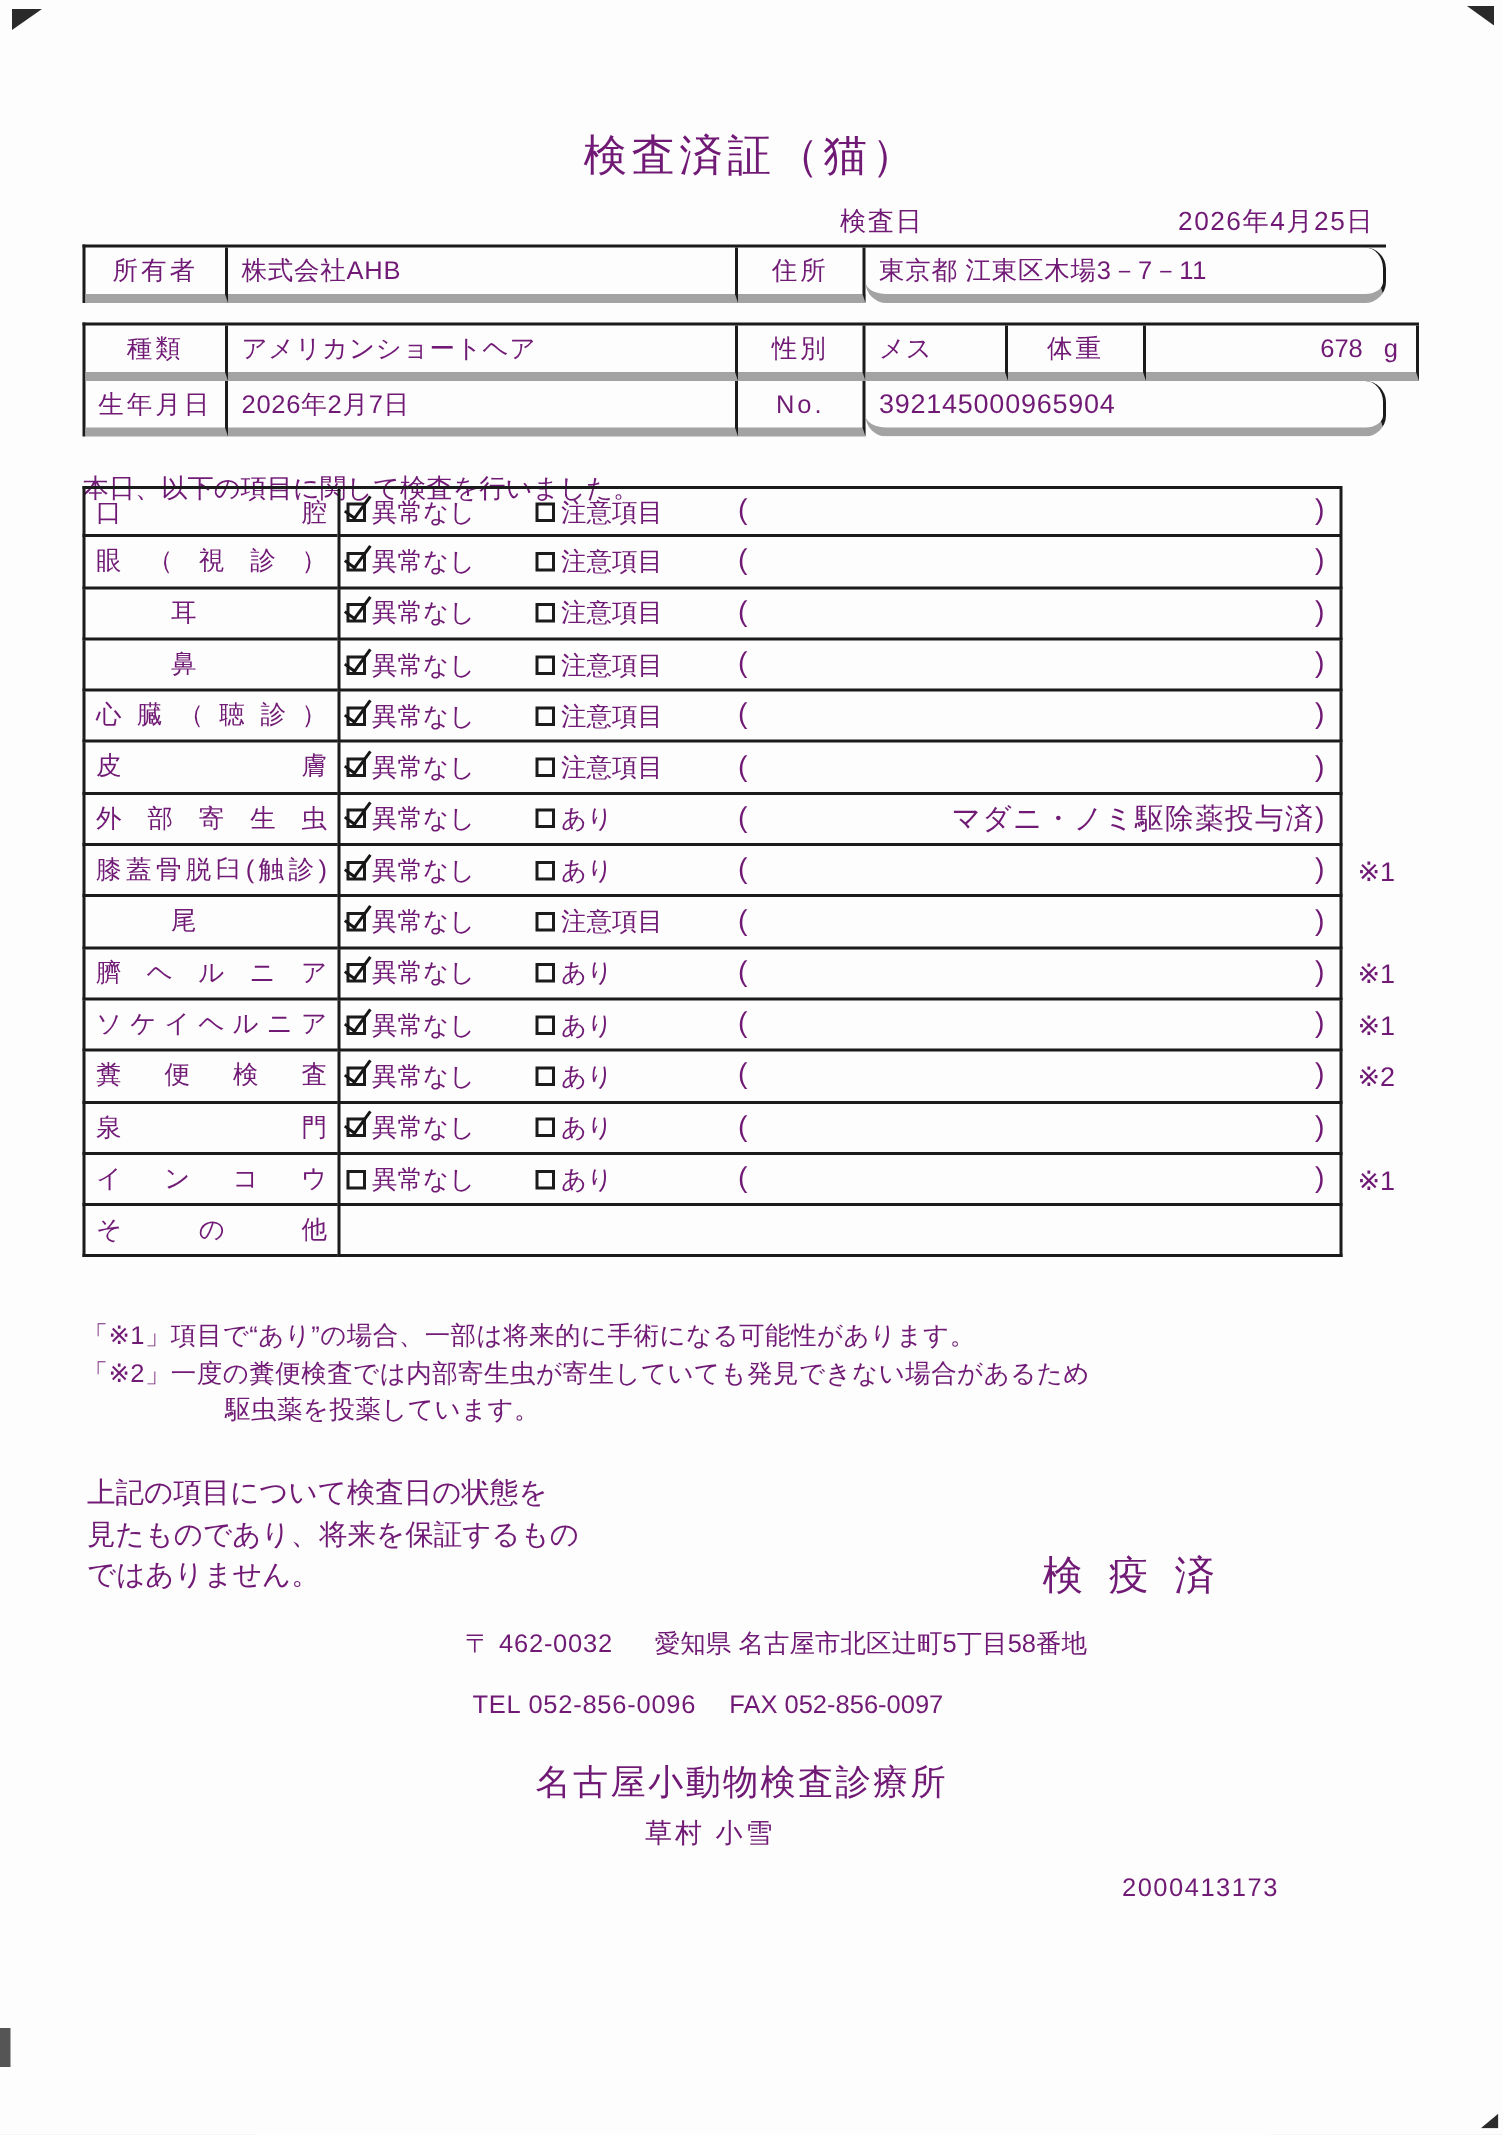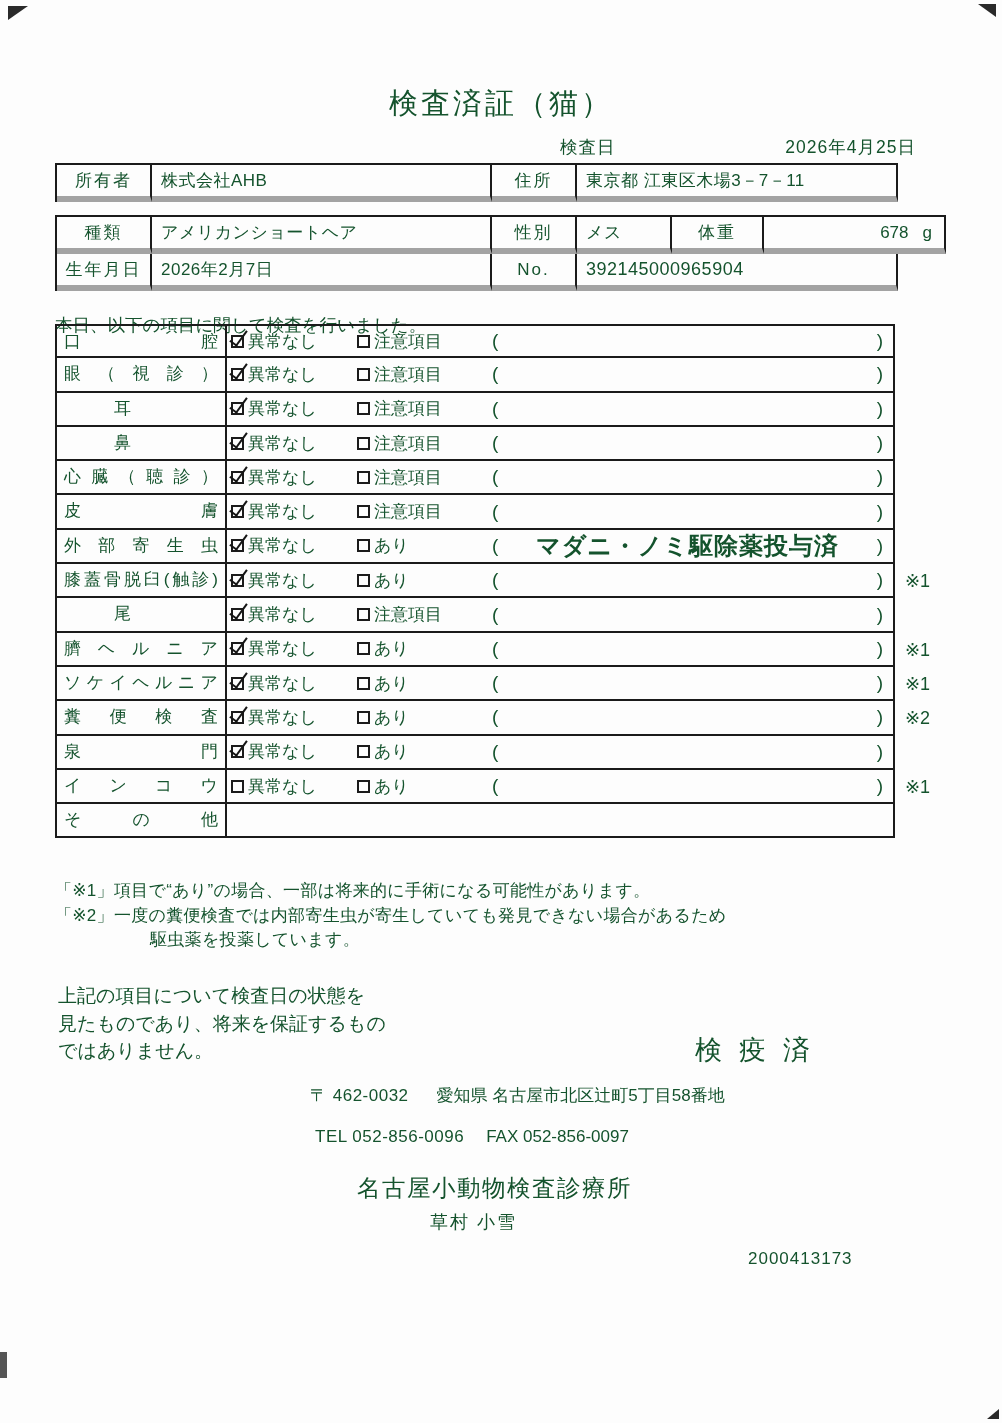--- a/index.html
+++ b/index.html
@@ -1,19 +1,19 @@
 <!DOCTYPE html>
 <html><head>
 <meta charset="utf-8">
 <style>
   * { margin:0; padding:0; box-sizing:border-box; }
   body { background:#e8e8e8; font-family:"Liberation Sans","DejaVu Sans",sans-serif; }
   .page {
     position:relative; width:1002px; height:1423px; margin:0 auto;
-    background:#fdfdfd; color:#14532d; overflow:hidden;
+    background:#fdfdfd; color:#701a75; overflow:hidden;
   }
   
   .artifact { position:absolute; background:#2a2a2a; }
   .a-tl { left:8px; top:6px; width:20px; height:14px; clip-path:polygon(0 0,100% 0,0 100%); }
   .a-tr { right:6px; top:4px; width:18px; height:13px; clip-path:polygon(0 0,100% 0,100% 100%); }
   .a-bl { left:0px; top:1352px; width:7px; height:26px; opacity:.8; }
   .a-br { right:3px; bottom:4px; width:12px; height:10px; clip-path:polygon(100% 0,100% 100%,0 100%); }
 
   .title {
     position:absolute; top:84px; left:0; width:100%;
@@ -30,21 +30,21 @@
   .owner-tbl { top:163px; }
   .pet-tbl { top:215px; }
   .trow { display:flex; }
   .tcell {
     border-right:2px solid #1b1b1b; border-bottom:6px solid #a3a3a3;
     height:37px; display:flex; align-items:center; font-size:17px;
   }
   .tcell.hdr { justify-content:center; letter-spacing:2px; }
   .tcell.val { padding-left:9px; letter-spacing:0.5px; }
   .w95 { width:95px; } .w340 { width:340px; } .w85 { width:85px; }
-  .w347 { width:321px; } .w70 { width:92px; } .w182 { width:182px; }
+  .w347 { width:347px;border-radius:14px; } .w70 { width:92px; } .w182 { width:182px; }
   .weight-cell { justify-content:flex-end; padding-right:12px;padding-left:24px; }
   .weight-cell .unit { margin-left:14px; }
   .no-val { font-size:18px; letter-spacing:1.5px; }
 
   .intro { position:absolute; left:55px; top:313px; font-size:17.5px; }
 
   .exam-table { position:absolute; left:55px; top:324px; }
   .exam-row { display:flex; }
   .ecell { border-left:2px solid #1b1b1b; border-bottom:2px solid #1b1b1b; height:34.3px; }
   .exam-row:first-child .ecell { border-top:2px solid #1b1b1b; }
@@ -65,21 +65,21 @@
     position:relative; width:13px; height:13px; border:2px solid #1b1b1b;
     margin-right:4px; flex:none; background:#fdfdfd;
   }
   .cb.checked::after {
     content:""; position:absolute; left:1px; top:-10px; width:7px; height:17px;
     border-right:2.5px solid #151515; border-bottom:2.5px solid #151515;
     transform:rotate(36deg);
   }
   .paren { flex:1; display:flex; align-items:center; padding-right:10px; }
   .pchar { font-size:19px; }
-  .ptext { flex:1; text-align:center; font-size:24px; letter-spacing:1px; font-weight:700; }
+  .ptext { flex:1; text-align:right; font-size:19px; letter-spacing:1px; font-weight:400; }
 
   .footnote { position:absolute; font-size:17px; letter-spacing:0.3px; }
   .fn1 { left:55px; top:879px; }
   .fn2 { left:55px; top:904px; }
   .fn3 { left:150px; top:928px; }
 
   .disclaimer { position:absolute; left:58px; top:982px; font-size:19px; line-height:27.5px; }
 
   .stamp { position:absolute; left:695px; top:1032px; font-size:27px; letter-spacing:17px; font-weight:500; white-space:nowrap; }
 

